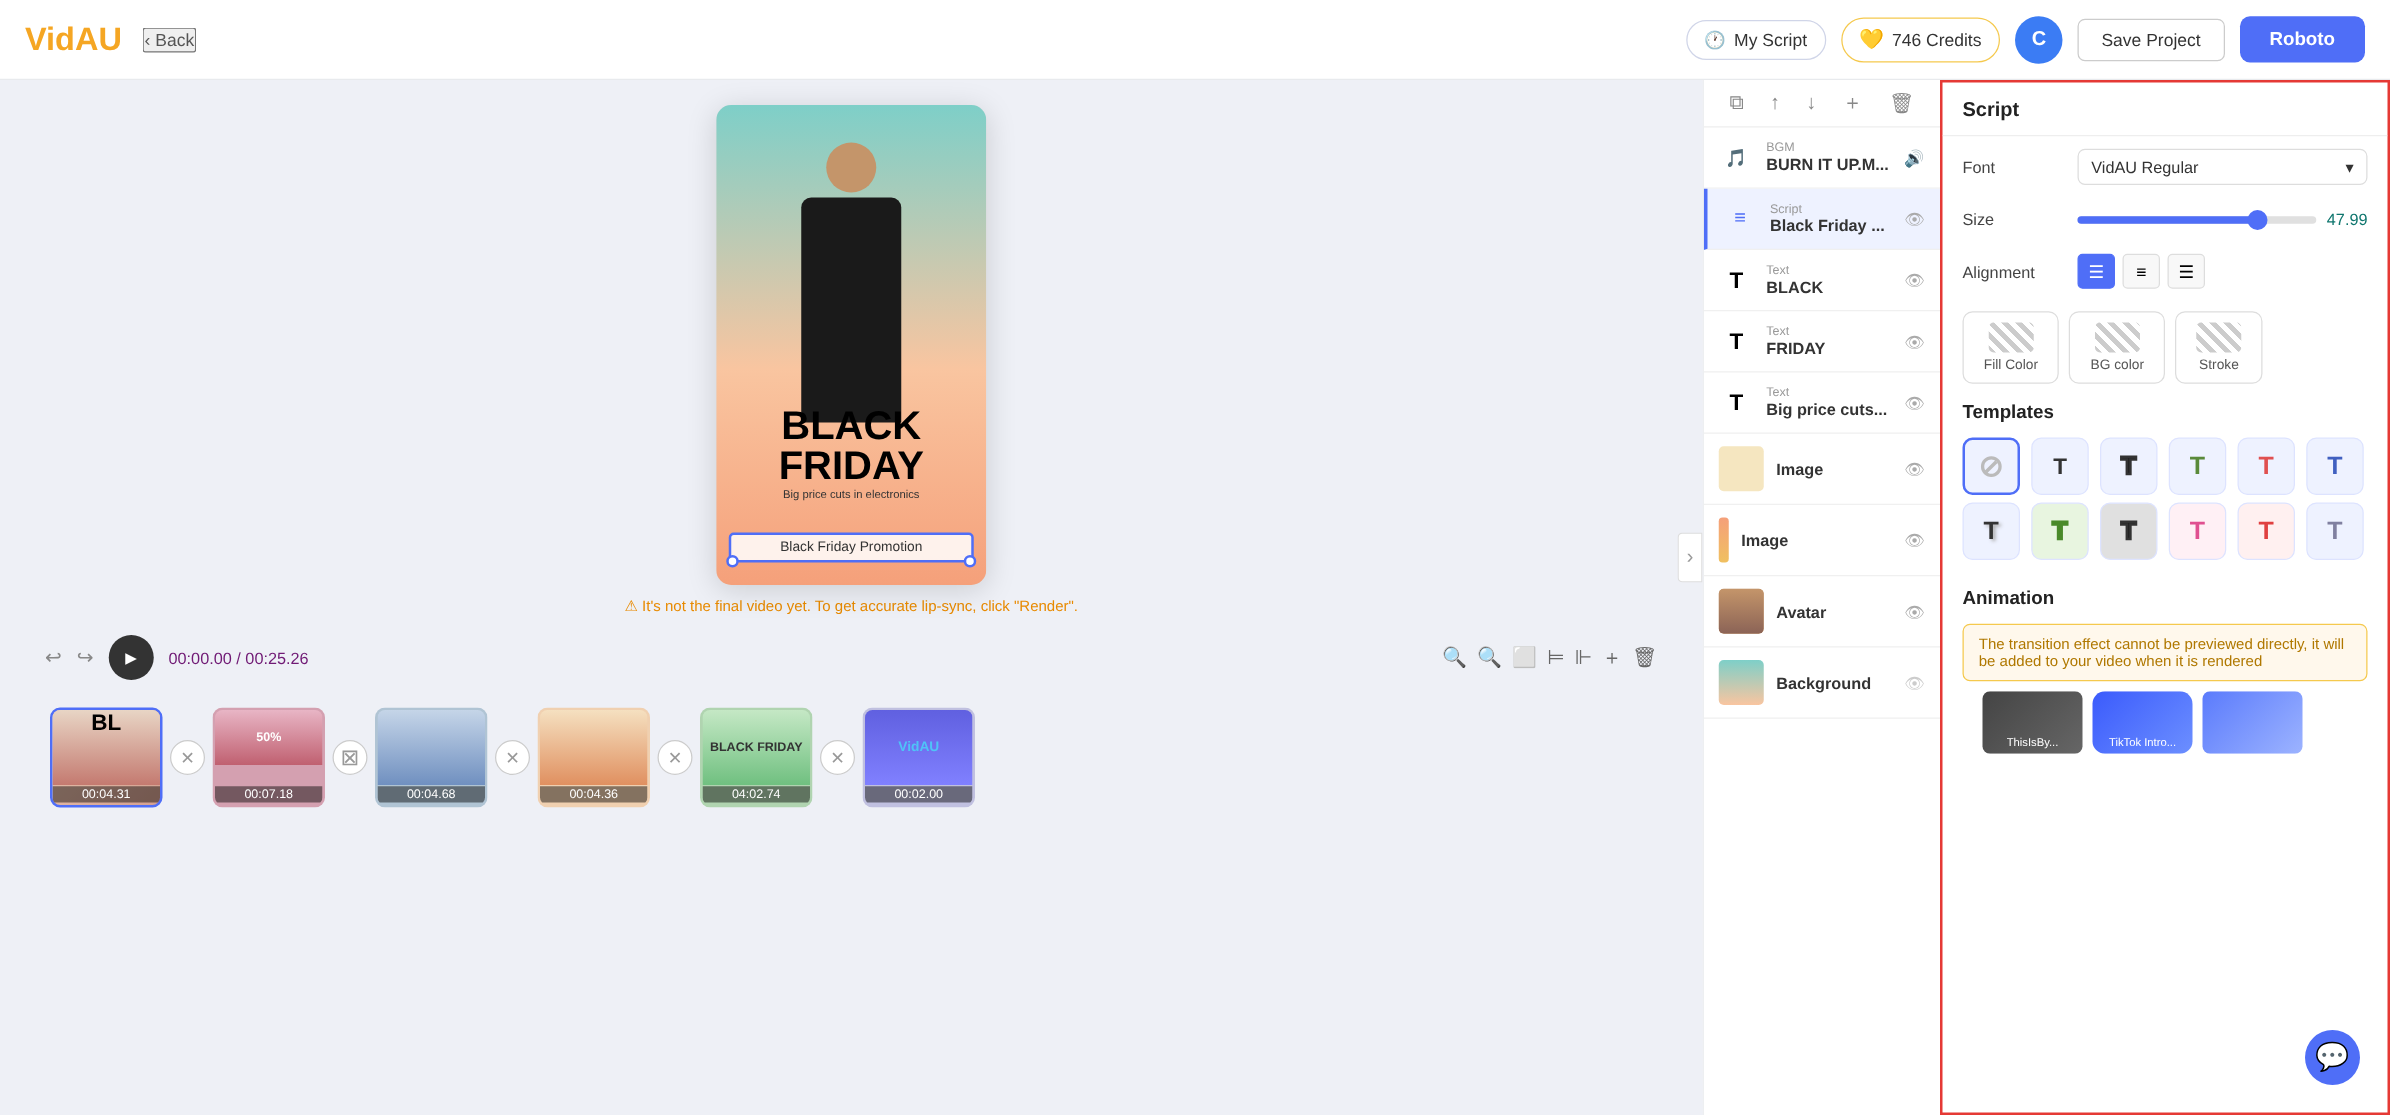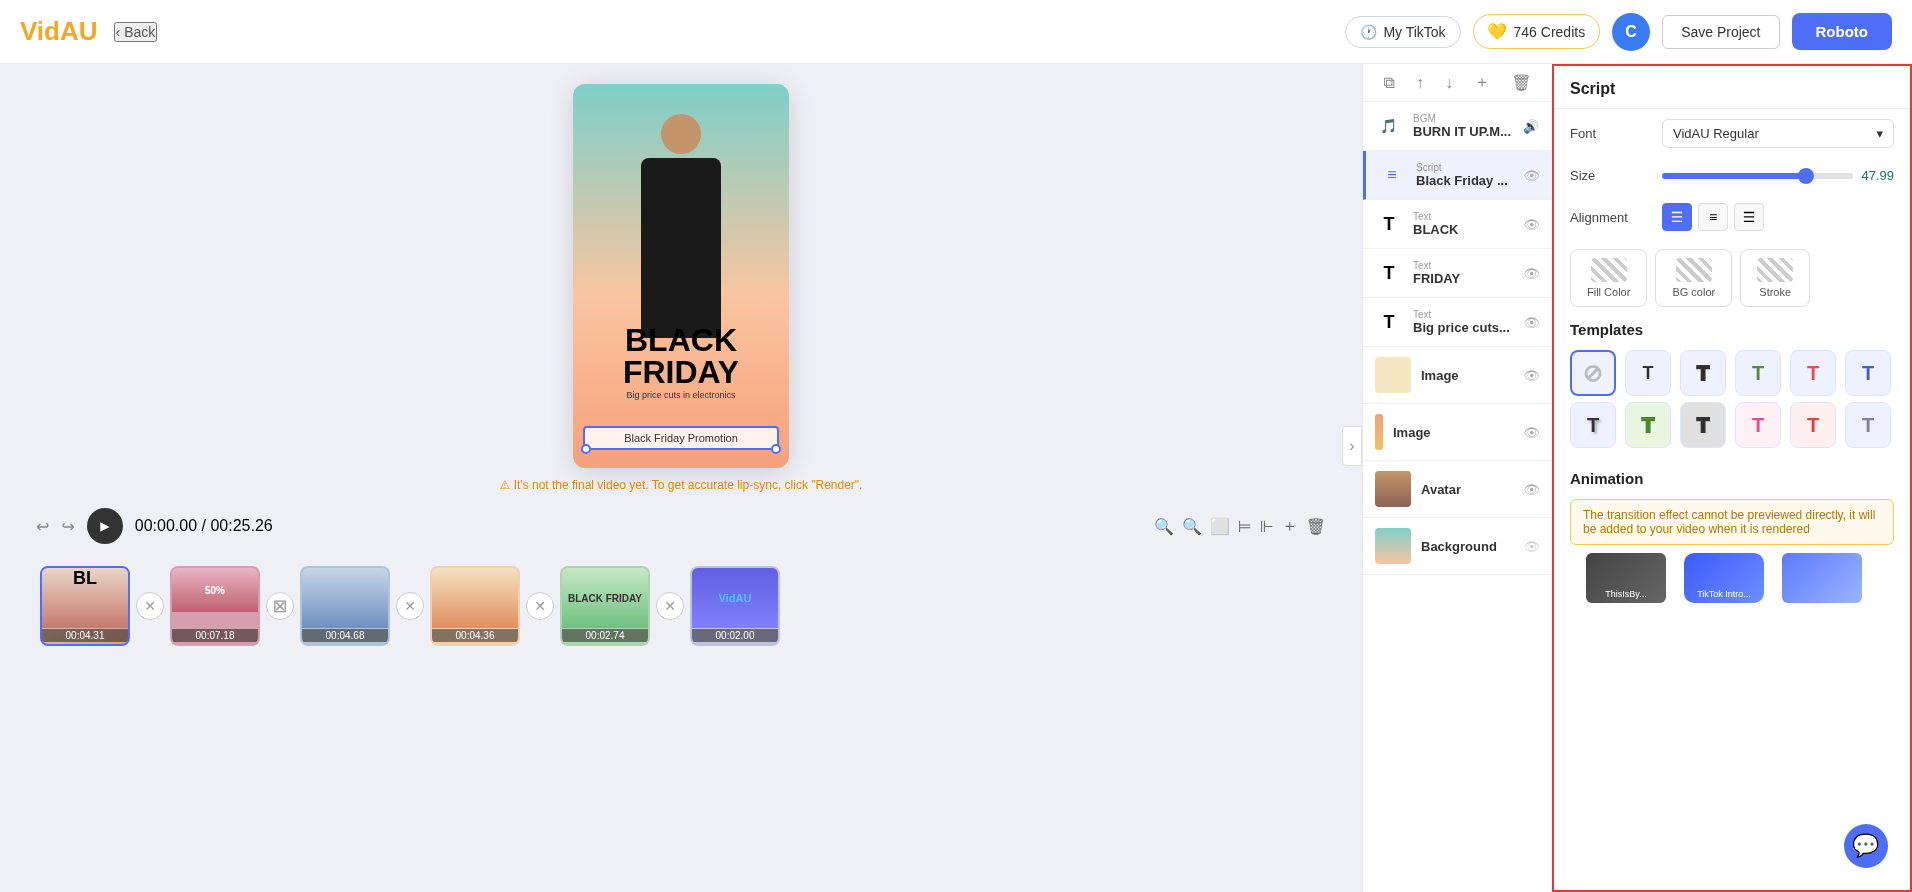--- a/index.html
+++ b/index.html
@@ -205,21 +205,21 @@
       cursor: pointer; border: 1.5px solid #dde3ff; font-size: 18px; font-weight: 900;
     }
     .template-item.selected { border: 2px solid #4f6ef7; }
     .template-item.none { color: #bbb; font-size: 22px; }
 
     .animation-section { padding: 6px 16px; }
     .animation-notice {
       background: #fff8ec; border: 1px solid #f5c94e; border-radius: 6px;
       padding: 8px 12px; font-size: 12px; color: #b07800; margin-bottom: 8px;
     }
-    .animation-thumbs { display: flex; gap: 18px; overflow-x: auto; padding-left: 16px; }
+    .animation-thumbs { display: flex; gap: 8px; overflow-x: auto; padding-left: 16px; }
     .anim-thumb {
       width: 80px; height: 50px; border-radius: 6px; background: #555;
       flex-shrink: 0; display: flex; align-items: flex-end; justify-content: center;
       padding-bottom: 4px; overflow: hidden;
     }
     .anim-thumb-label { font-size: 9px; color: #fff; }
     .anim-thumb-1 { background: linear-gradient(135deg, #444, #666); }
     .anim-thumb-2 { background: linear-gradient(135deg, #3b5bfc, #6c8fff); border-radius: 10px; }
     .anim-thumb-3 { background: linear-gradient(135deg, #5b7bfc, #9cb3ff); }
 
@@ -240,21 +240,21 @@
       <span>Vid</span><span style="color:#f5a623;">AU</span>
     </div>
     <button class="back-btn">
       <span>‹</span>
       <span>Back</span>
     </button>
   </div>
   <div class="header-right">
     <button class="my-content-btn">
       <span>🕐</span>
-      <span>My TikTok</span>
+      <span>My Script</span>
     </button>
     <button class="credits-btn">
       <span class="credits-coin">💛</span>
       <span>746 Credits</span>
     </button>
     <div class="avatar-btn">
       <span>C</span>
     </div>
     <button class="save-project-btn">
       <span>Save Project</span>
@@ -291,21 +291,21 @@
       <span>⚠</span>
       <span>It's not the final video yet. To get accurate lip-sync, click "Render".</span>
     </div>
 
     <div class="transport-bar" style="width:100%;justify-content:center;margin-top:6px;">
       <button class="undo-btn">↩</button>
       <button class="redo-btn">↪</button>
       <button class="play-btn">
         <span>▶</span>
       </button>
-      <span style="font-size:16px;color:#000000;">
+      <span style="font-size:13px;color:#701a75;">
         <span>00:00.00</span>
         <span> / </span>
         <span>00:25.26</span>
       </span>
       <div class="zoom-controls">
         <button class="ctrl-btn">🔍</button>
         <button class="ctrl-btn">🔍</button>
         <button class="ctrl-btn">⬜</button>
         <button class="ctrl-btn">⊨</button>
         <button class="ctrl-btn">⊩</button>
@@ -336,21 +336,21 @@
       <div class="timeline-transition">✕</div>
       <div class="timeline-item" style="background:#f0d0b0;">
         <div style="width:100%;height:60px;background:linear-gradient(to bottom,#f5e0c0,#e09060);"></div>
         <div class="timeline-label">00:04.36</div>
       </div>
       <div class="timeline-transition">✕</div>
       <div class="timeline-item" style="background:#b0d4b0;">
         <div style="width:100%;height:60px;background:linear-gradient(to bottom,#c5e8c5,#70c080);display:flex;align-items:center;justify-content:center;">
           <span style="font-size:10px;font-weight:800;color:#333;">BLACK FRIDAY</span>
         </div>
-        <div class="timeline-label">00:02.74</div>
+        <div class="timeline-label">04:02.74</div>
       </div>
       <div class="timeline-transition">✕</div>
       <div class="timeline-item" style="background:#c0c0e0;">
         <div style="width:100%;height:60px;background:linear-gradient(to bottom,#6060e0,#8080ff);display:flex;align-items:center;justify-content:center;">
           <span style="font-size:11px;font-weight:800;color:#4fc3f7;">VidAU</span>
         </div>
         <div class="timeline-label">00:02.00</div>
       </div>
     </div>
   </div>

